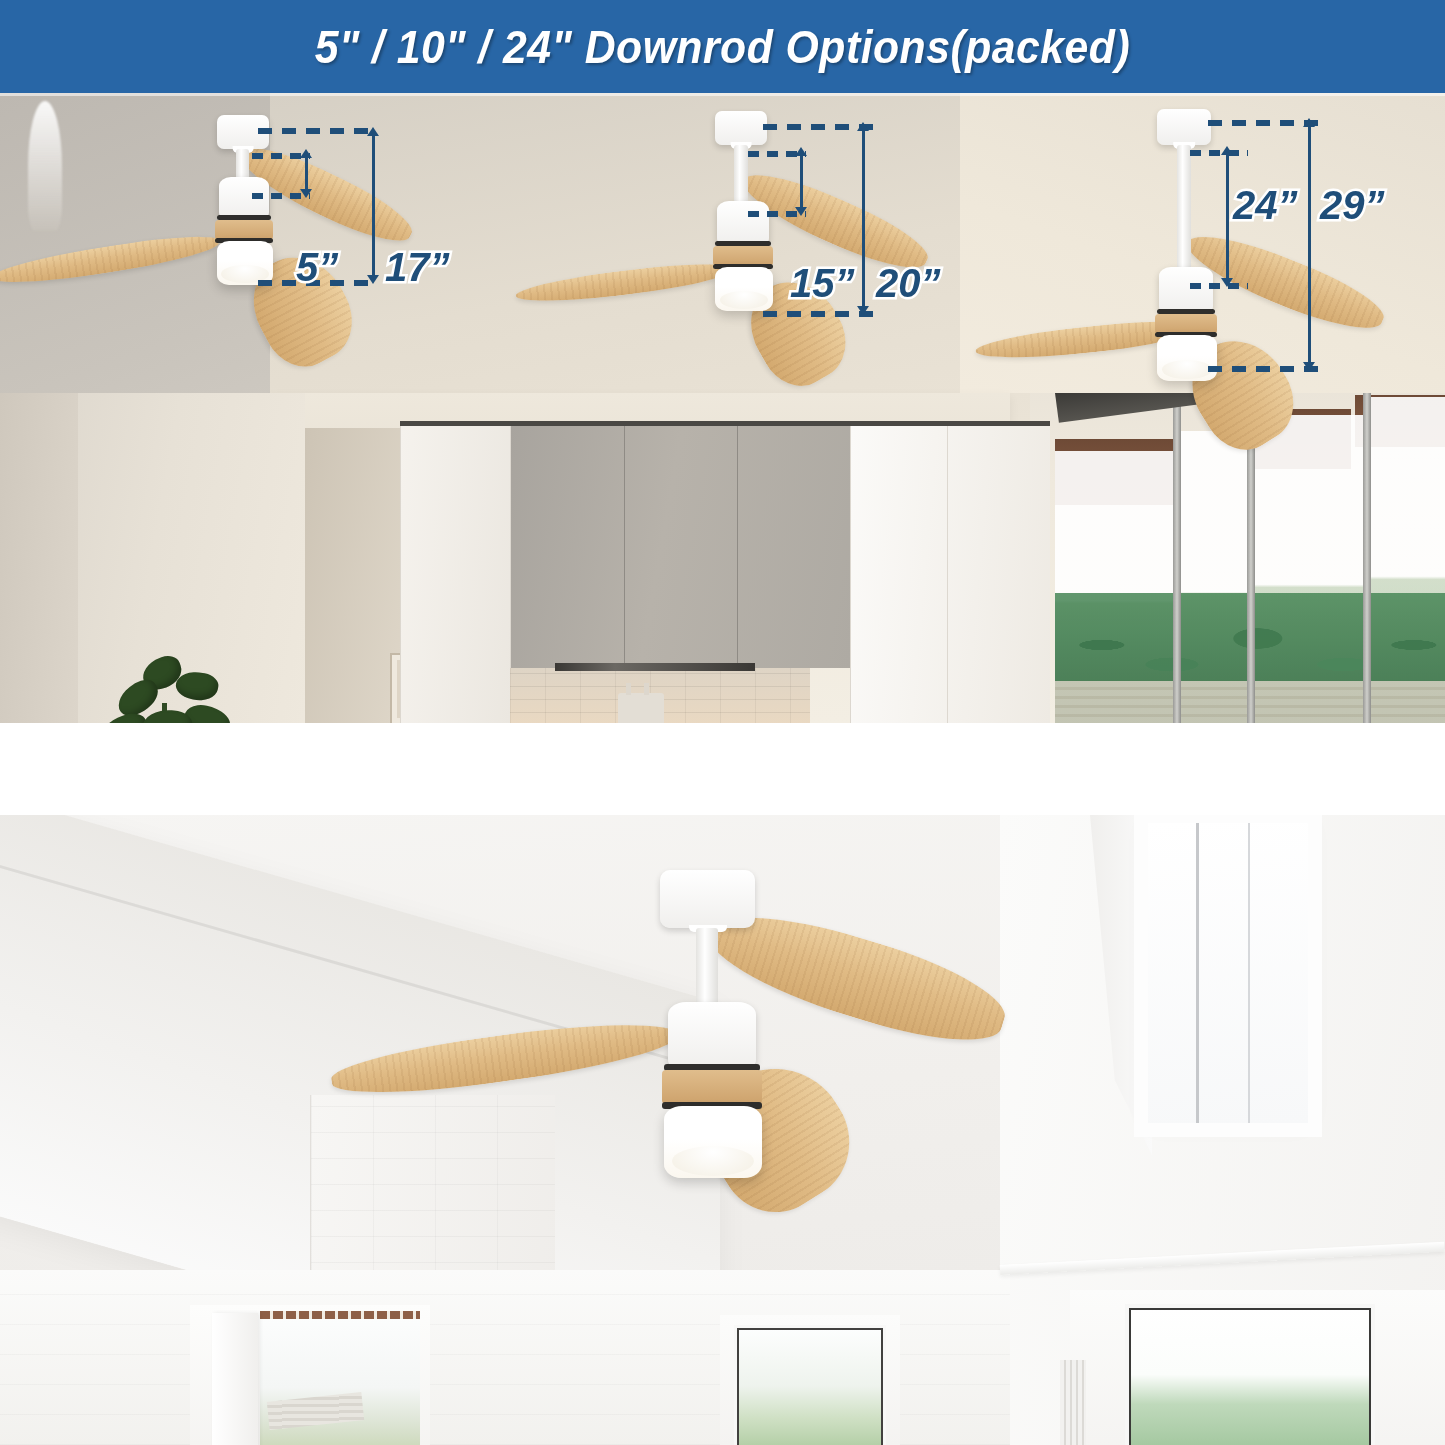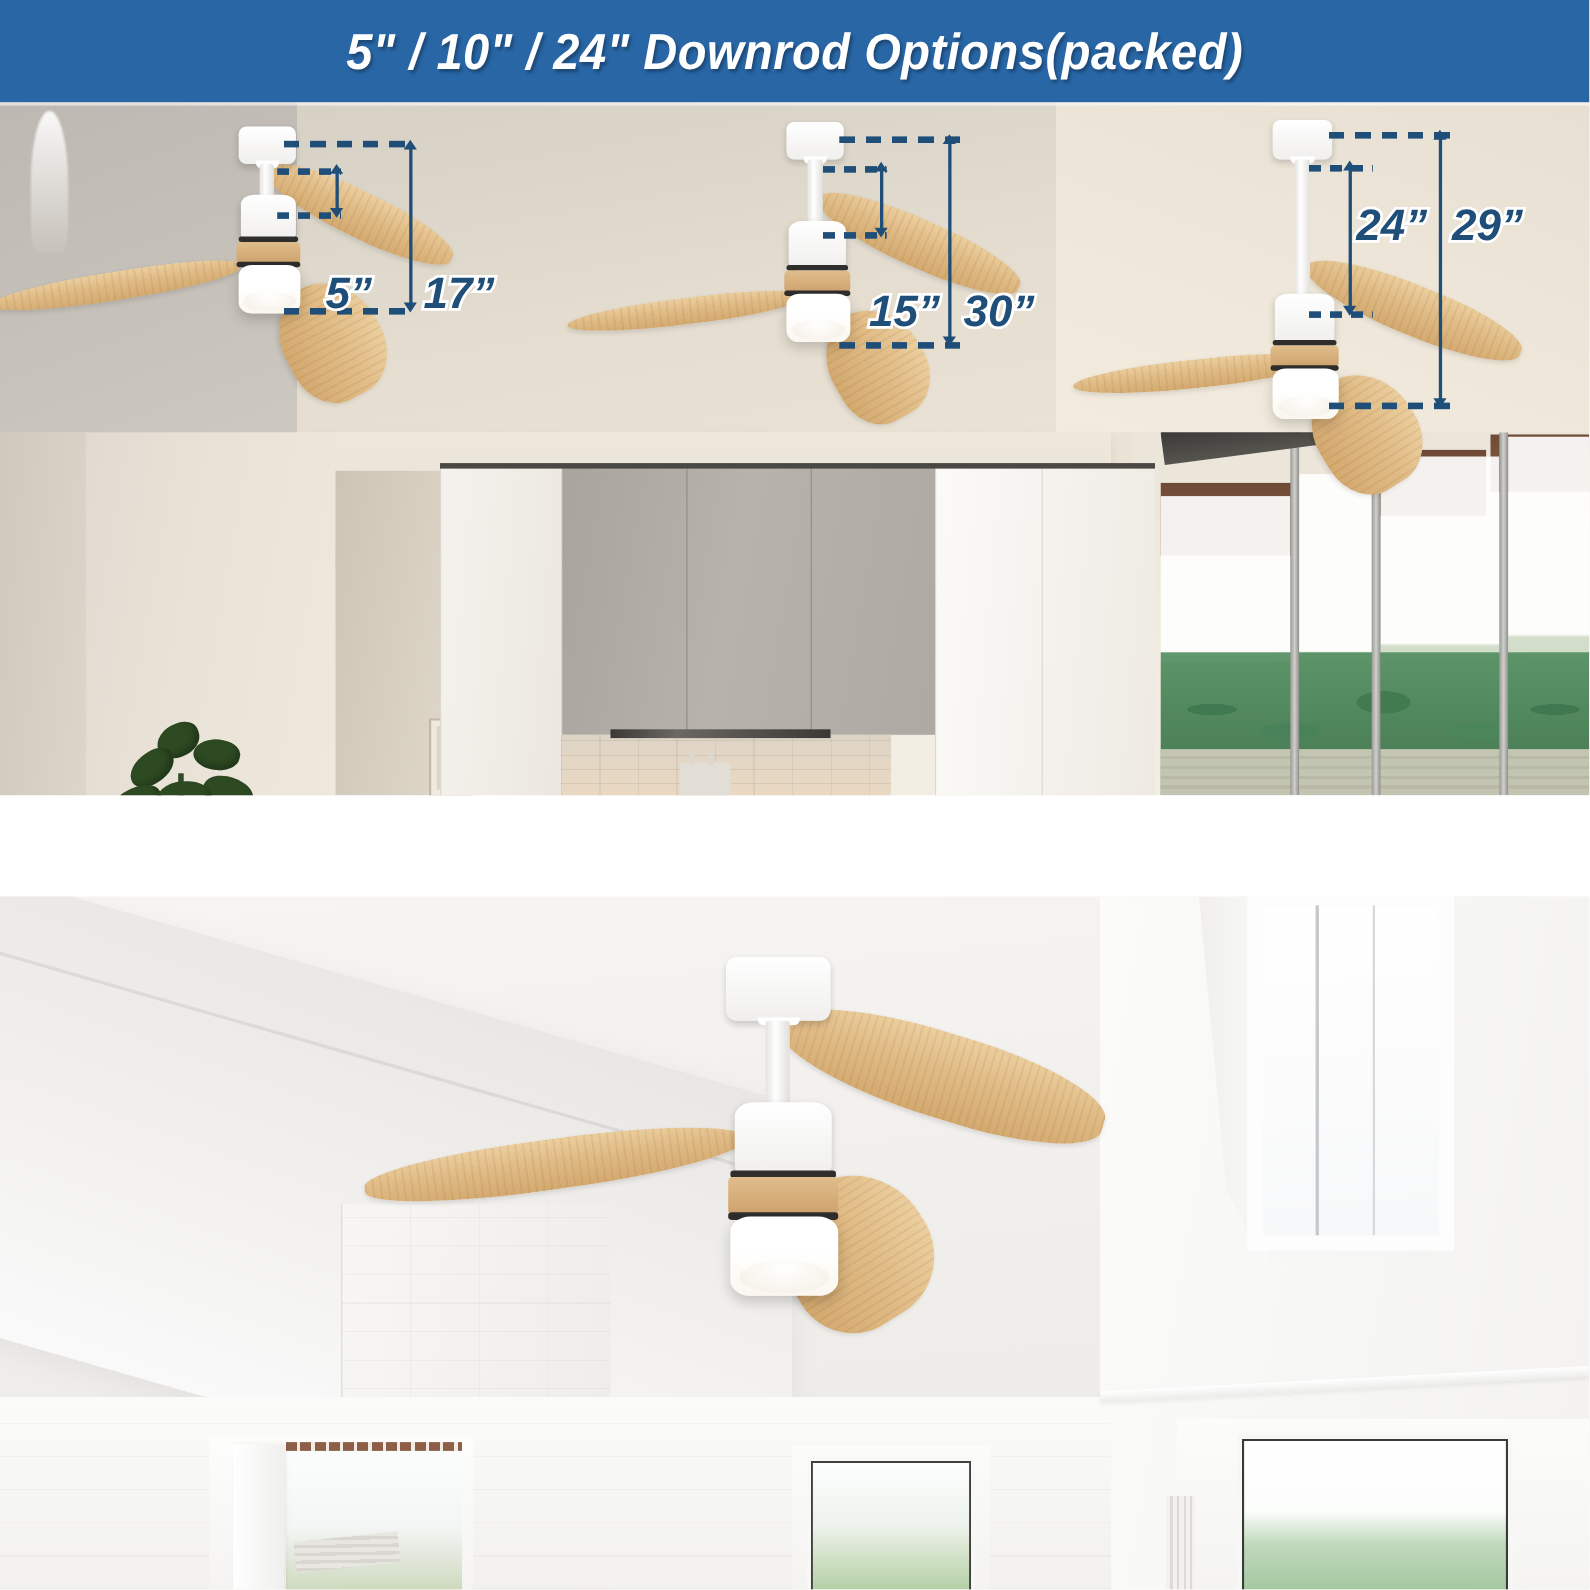--- a/index.html
+++ b/index.html
@@ -427,21 +427,21 @@
     <div class="dash-h short" style="left:748px;top:58px;width:58px;"></div>
     <div class="dash-h short" style="left:748px;top:118px;width:58px;"></div>
     <div class="dash-h" style="left:763px;top:218px;width:115px;"></div>
     <div class="dline" style="left:800px;top:58px;width:3px;height:62px;"></div>
     <div class="arrowcap cap-up" style="left:795px;top:54px;"></div>
     <div class="arrowcap cap-dn" style="left:795px;top:114px;"></div>
     <div class="dline" style="left:862px;top:33px;width:3px;height:186px;"></div>
     <div class="arrowcap cap-up" style="left:857px;top:29px;"></div>
     <div class="arrowcap cap-dn" style="left:857px;top:213px;"></div>
     <div class="dim-label" style="left:790px;top:168px;">15”</div>
-    <div class="dim-label" style="left:876px;top:168px;">30”</div>
+    <div class="dim-label" style="left:876px;top:168px;">20”</div>
 
     <div class="fan" id="fan-3" style="left:1135px; top:16px; width:330px; height:330px;">
       <div class="blade" style="left:-160px;top:218px;width:220px;height:26px;transform:rotate(-6deg);"></div>
       <div class="blade" style="left:45px;top:150px;width:210px;height:46px;transform:rotate(22deg);"></div>
       <div class="blade" style="left:52px;top:238px;width:110px;height:92px;transform:rotate(58deg);
                   border-radius:60% 50% 45% 55%;"></div>
       <div class="canopy" style="left:22px;top:0;width:54px;height:36px;"></div>
       <div class="rod" style="left:42px;top:36px;width:14px;height:128px;"></div>
       <div class="motor" style="left:24px;top:158px;width:54px;height:48px;"></div>
       <div class="ring" style="left:22px;top:200px;width:58px;height:5px;"></div>

